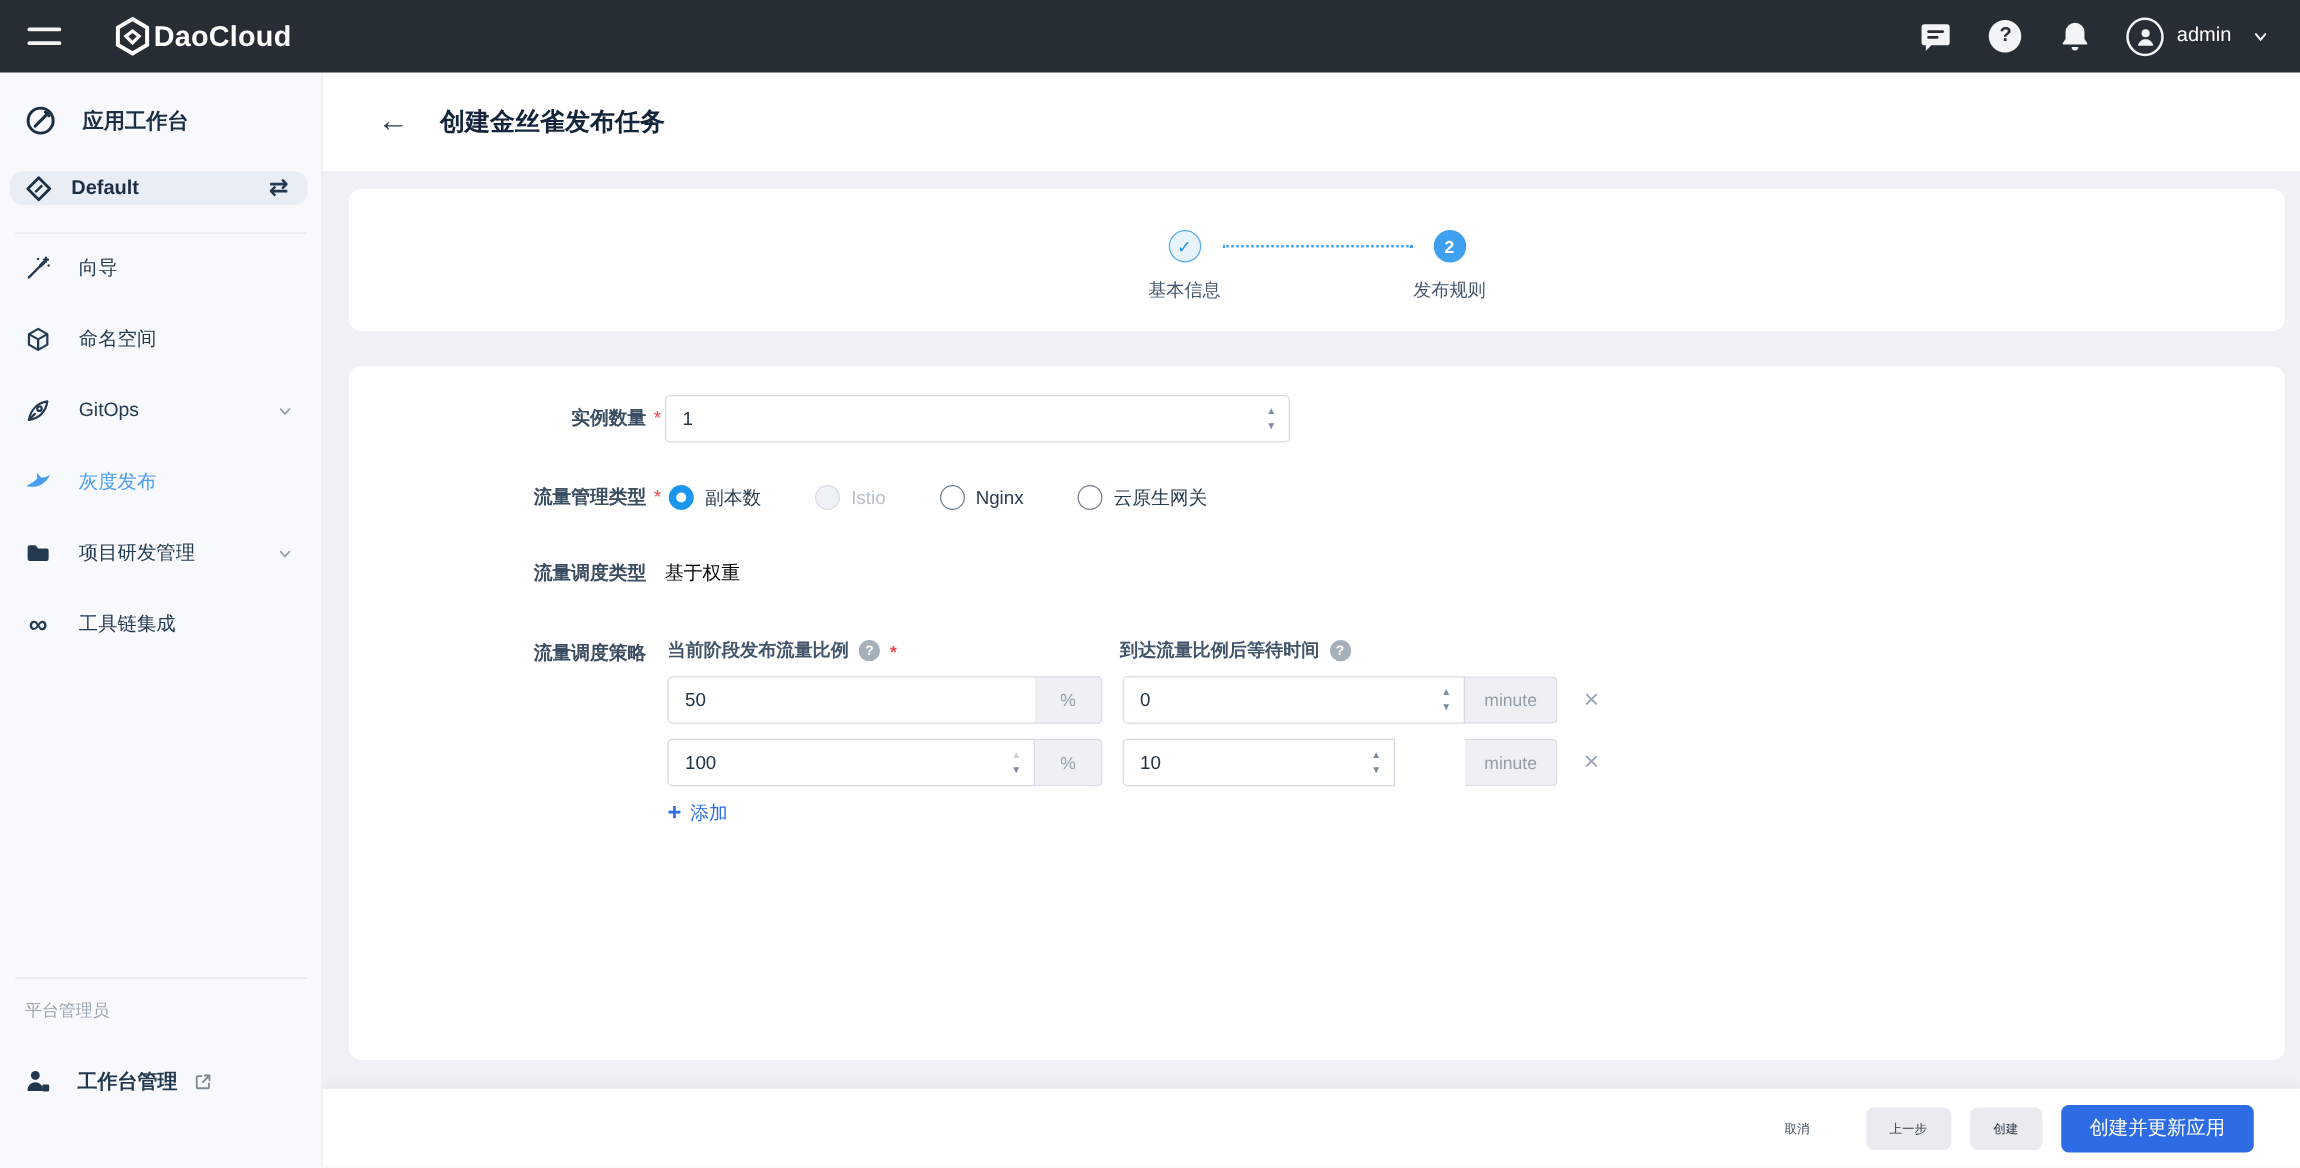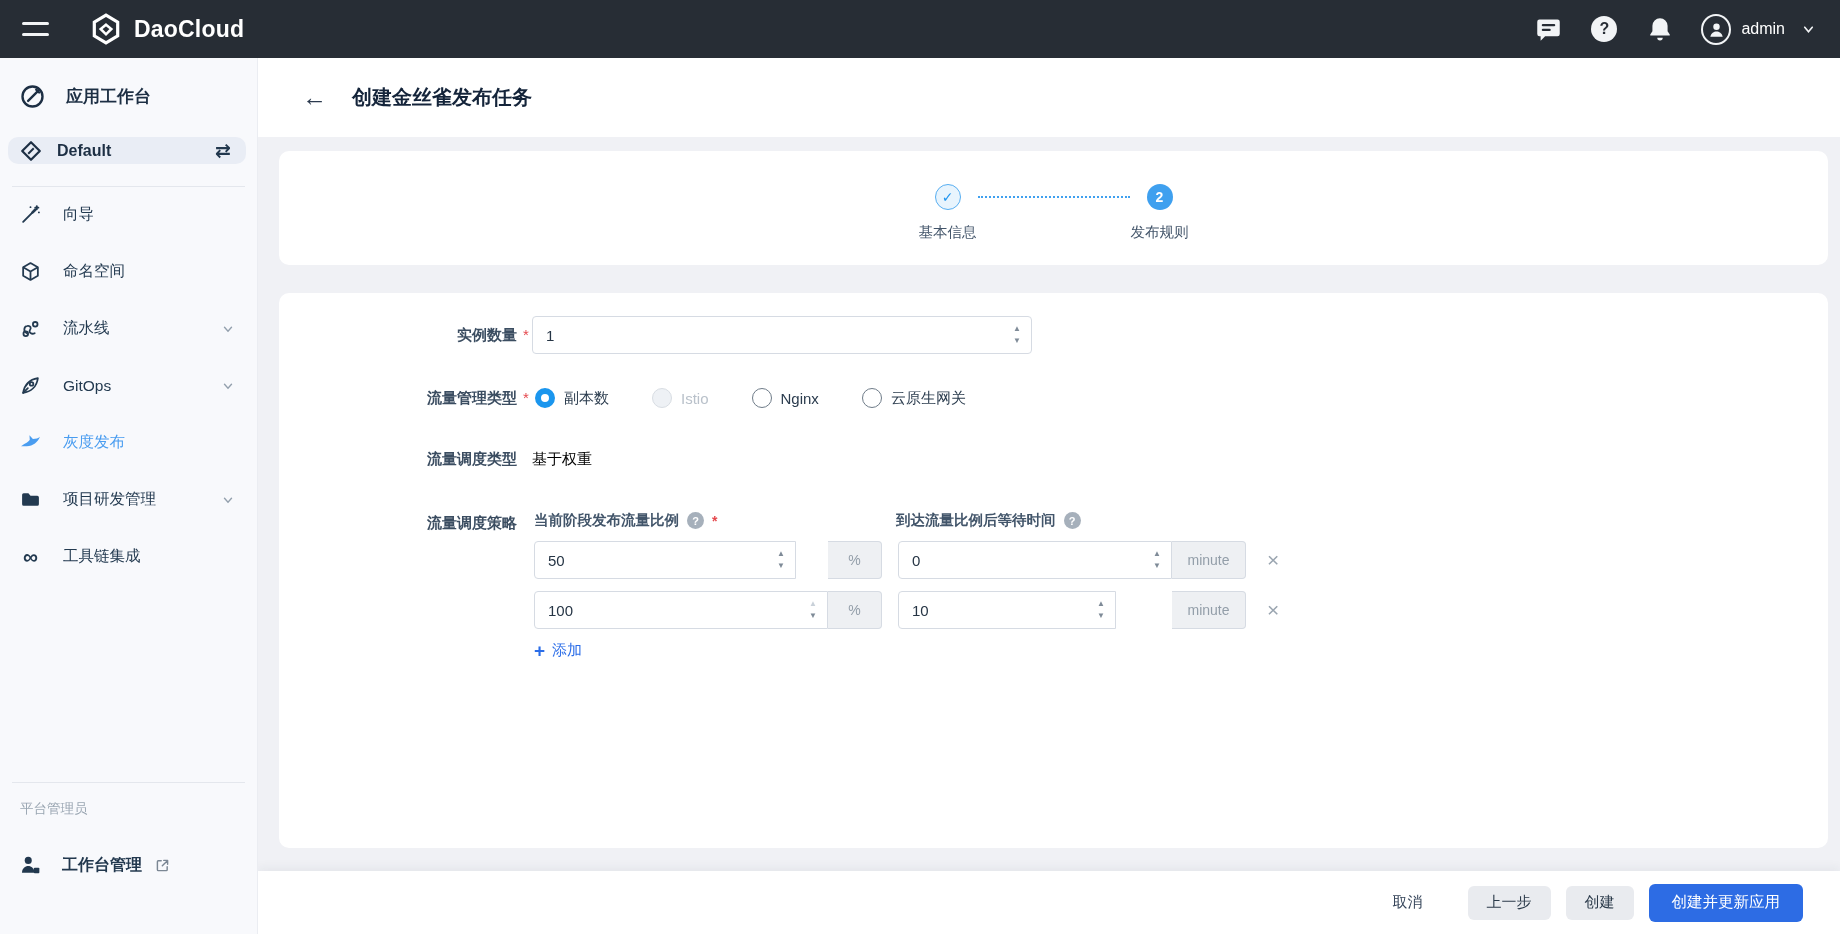--- a/index.html
+++ b/index.html
@@ -3,21 +3,21 @@
 <meta charset="utf-8">
 <style>
   * { margin:0; padding:0; box-sizing:border-box; }
   html,body { width:1840px; height:934px; overflow:hidden; }
   body { font-family:"Liberation Sans","DejaVu Sans",sans-serif; background:#f0f1f5; position:relative; color:#263545; }
 
   
   .topbar { position:absolute; top:0; left:0; width:1840px; height:58px; background:#272d35; display:flex; align-items:center; color:#eef1f4; z-index:30; }
   .hamburger { margin-left:22px; display:flex; flex-direction:column; gap:8px; cursor:pointer; }
   .hamburger i { display:block; width:27px; height:3px; background:#f2f4f6; border-radius:2px; }
-  .brand { display:flex; align-items:center; margin-left:40px; gap:11px; }
+  .brand { display:flex; align-items:center; margin-left:40px; }
   .brand-name { font-size:23px; font-weight:bold; letter-spacing:.2px; color:#fff; }
   .topbar-right { margin-left:auto; display:flex; align-items:center; margin-right:24px; }
   .tb-icon { width:30px; height:30px; display:flex; align-items:center; justify-content:center; cursor:pointer; margin-left:26px; }
   .help-circle { width:26px; height:26px; border-radius:50%; background:#f2f4f6; color:#272d35; font-weight:bold; font-size:16px; display:flex; align-items:center; justify-content:center; }
   .avatar { width:31px; height:31px; border-radius:50%; border:2.5px solid #f2f4f6; display:flex; align-items:center; justify-content:center; }
   .admin-name { font-size:16px; margin-left:10px; color:#fff; }
   .tb-chevron { margin-left:16px; cursor:pointer; display:flex; }
 
   
   .sidebar { position:absolute; top:58px; left:0; width:258px; height:876px; background:#f8f9fc; border-right:1px solid #ebedf2; z-index:20; }
@@ -81,21 +81,21 @@
   .col-h { position:absolute; display:flex; align-items:center; gap:8px; font-size:14.5px; font-weight:600; color:#42556a; white-space:nowrap; }
   .help { width:17px; height:17px; border-radius:50%; background:#a6b0bb; color:#fff; font-size:11px; display:flex; align-items:center; justify-content:center; font-weight:bold; cursor:pointer; flex:none; }
   .col-req { color:#e5484d; font-size:14px; }
 
   .remove-x { position:absolute; left:988px; top:0; height:38px; display:flex; align-items:center; font-size:21px; color:#9aa5b0; cursor:pointer; }
   .add-link { position:absolute; left:255px; display:flex; align-items:center; color:#2b6de8; font-size:15px; cursor:pointer; }
   .add-link .plus { font-size:19px; font-weight:bold; margin-right:7px; line-height:1; }
 
   
   .footer { position:absolute; left:258px; top:871px; width:1582px; height:63px; background:#fff; box-shadow:0 -3px 10px rgba(31,45,61,.06); display:flex; align-items:center; justify-content:flex-end; padding-right:37px; z-index:15; }
-  .btn { height:34px; padding:0 19px; border-radius:6px; font-size:15px; display:flex; align-items:center; cursor:pointer; border:none; font-family:inherit; }
+  .btn { height:34px; padding:0 19px; border-radius:6px; font-size:10px; display:flex; align-items:center; cursor:pointer; border:none; font-family:inherit; }
   .btn-text { background:none; color:#36455a; padding:0 8px; margin-right:22px; }
   .btn-grey { background:#e9ebef; color:#2b3a4a; margin-left:15px; }
   .btn-primary { background:#2d6ce4; color:#fff; height:38px; padding:0 23px; margin-left:15px; font-size:15.5px;text-align:center; }
 
   svg { display:block; }
 </style>
 </head>
 <body>
 
 <div class="topbar">
@@ -182,35 +182,20 @@
       <span>向导</span>
     </div>
     <div class="nav-item">
       <span class="n-icon">
         <svg width="21" height="21" viewBox="0 0 20 20" fill="none" stroke="currentColor" stroke-width="1.7" stroke-linejoin="round">
             <path d="M10 2 L17 6 V14 L10 18 L3 14 V6 Z"></path>
             <path d="M3 6 L10 10 L17 6 M10 10 V18"></path>
           </svg>
       </span>
       <span>命名空间</span>
-    </div>
-    <div class="nav-item">
-      <span class="n-icon">
-        <svg width="21" height="21" viewBox="0 0 20 20" fill="none" stroke="currentColor" stroke-width="1.7" stroke-linecap="round">
-            <path d="M6.5 14.5 C3 13 3.5 8 7 7.5 C10 7 11 9.5 9.5 11.5 C8 13.5 11 16 14 14.5"></path>
-            <circle cx="5.5" cy="15" r="2.2"></circle>
-            <circle cx="14.5" cy="6" r="2.2"></circle>
-          </svg>
-      </span>
-      <span>流水线</span>
-      <span class="chev">
-        <svg width="14" height="14" viewBox="0 0 20 20" fill="none" stroke="currentColor" stroke-width="2" stroke-linecap="round">
-            <polyline points="5,7.5 10,13 15,7.5"></polyline>
-          </svg>
-      </span>
     </div>
     <div class="nav-item">
       <span class="n-icon">
         <svg width="21" height="21" viewBox="0 0 20 20" fill="none" stroke="currentColor" stroke-width="1.7" stroke-linejoin="round">
             <path d="M3 17 C4 11 8 4.5 17 3 C16 11.5 10 16 3 17 Z"></path>
             <circle cx="11" cy="8.5" r="1.7"></circle>
             <path d="M3 17 L7.5 12.5" stroke-linecap="round"></path>
           </svg>
       </span>
       <span>GitOps</span>
@@ -337,21 +322,21 @@
         <span class="help">?</span>
         <span class="col-req">*</span>
       </span>
       <span class="col-h" style="left:617px">
         <span>到达流量比例后等待时间</span>
         <span class="help">?</span>
       </span>
     </div>
 
     <div class="frow" style="top:248px;height:38px">
-      <div class="num-wrap attached" style="left:255px;width:262px">
+      <div class="num-wrap attached" style="left:255px;width:346px">
         <input value="50" style="">
         <span class="spin">
           <b>▲</b>
           <b>▼</b>
         </span>
       </div>
       <span class="addon" style="left:549px;width:54px">%</span>
       <div class="num-wrap attached" style="left:619px;width:274px">
         <input value="0" style="">
         <span class="spin">

